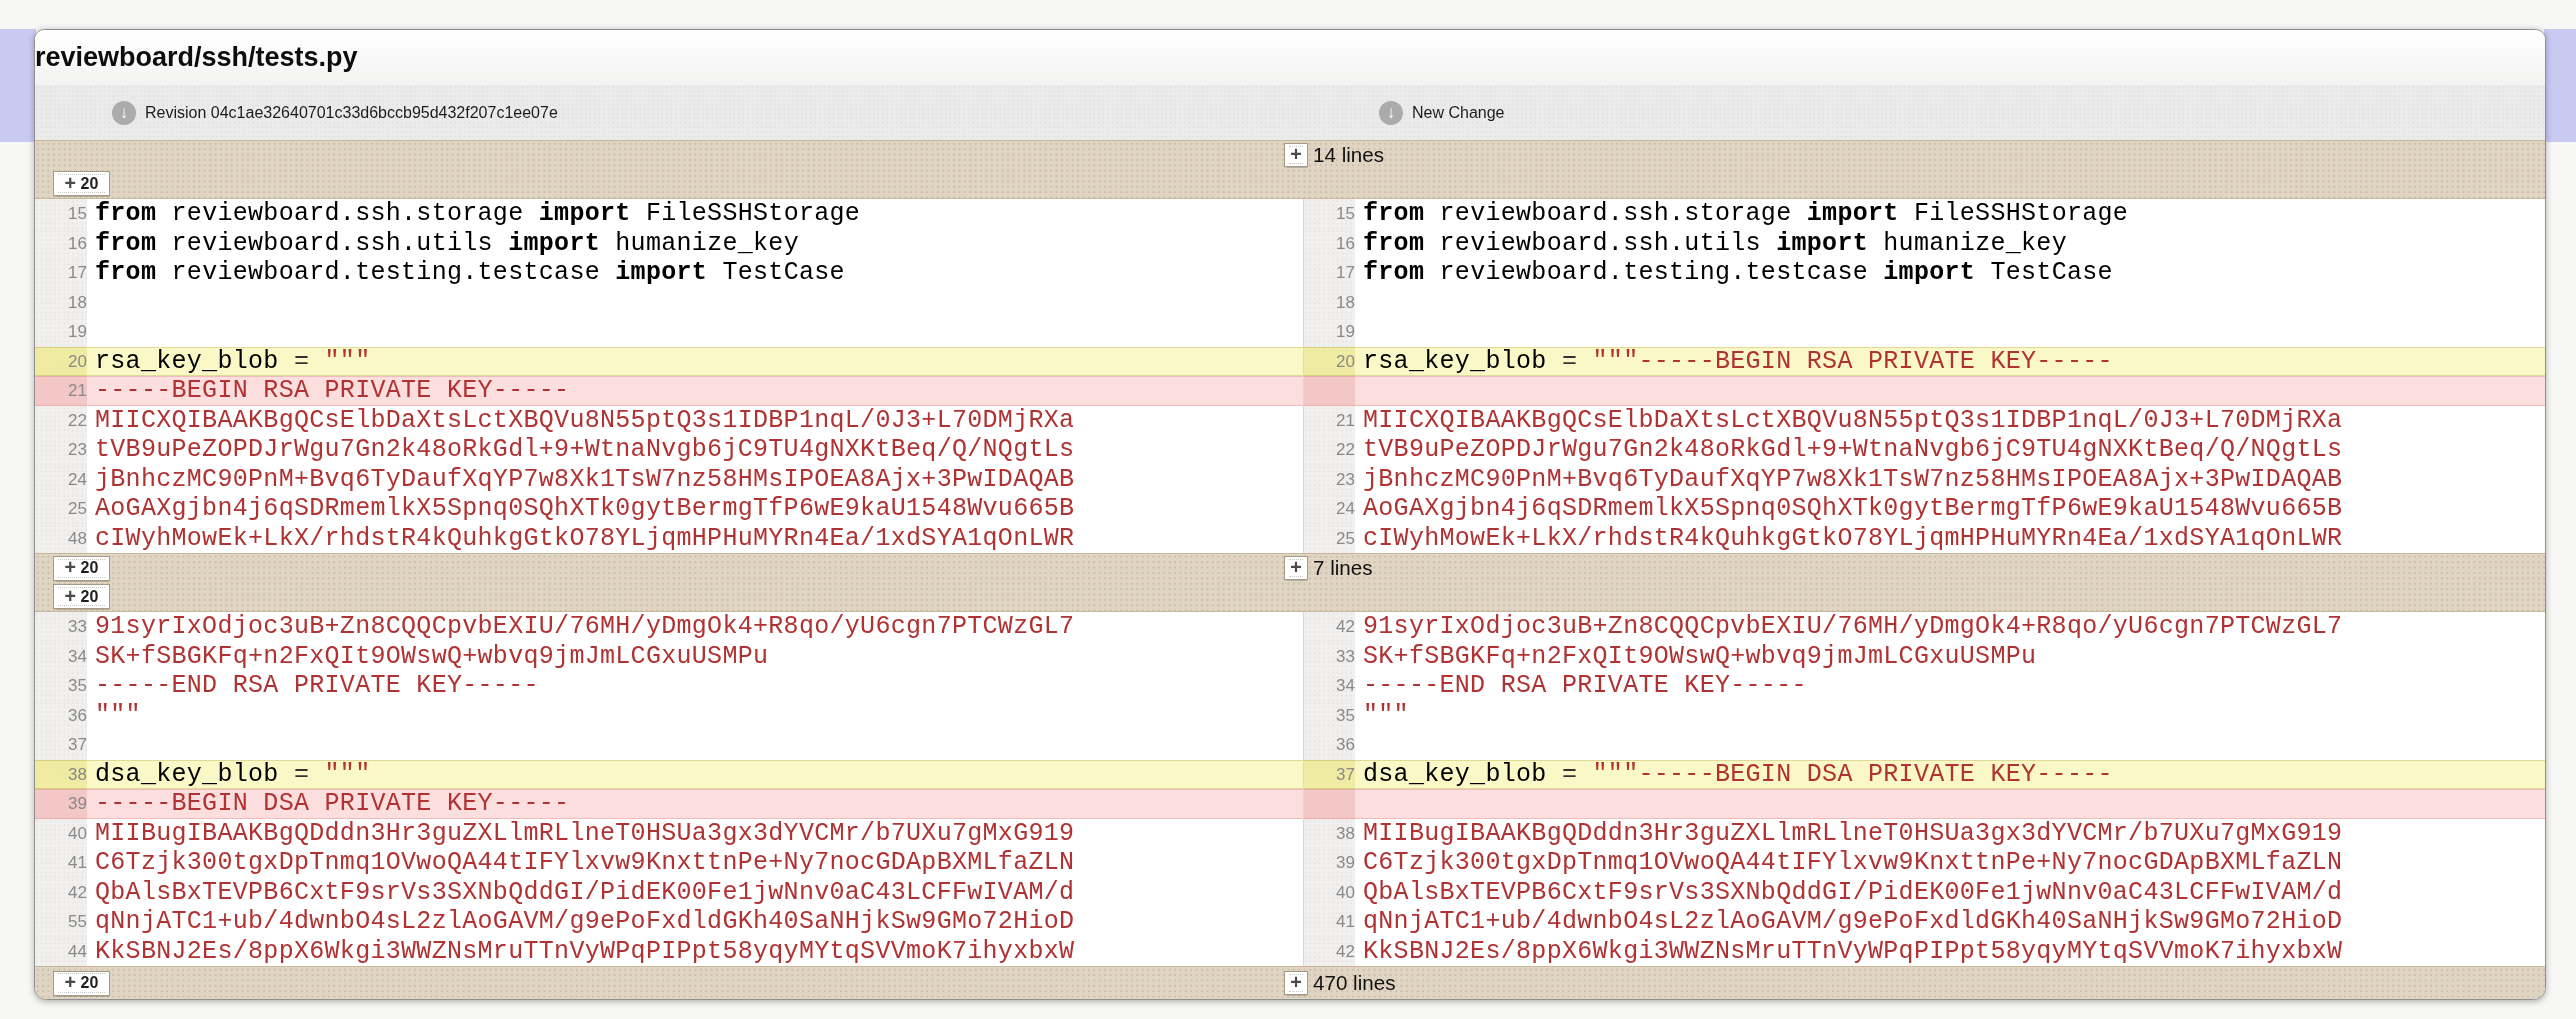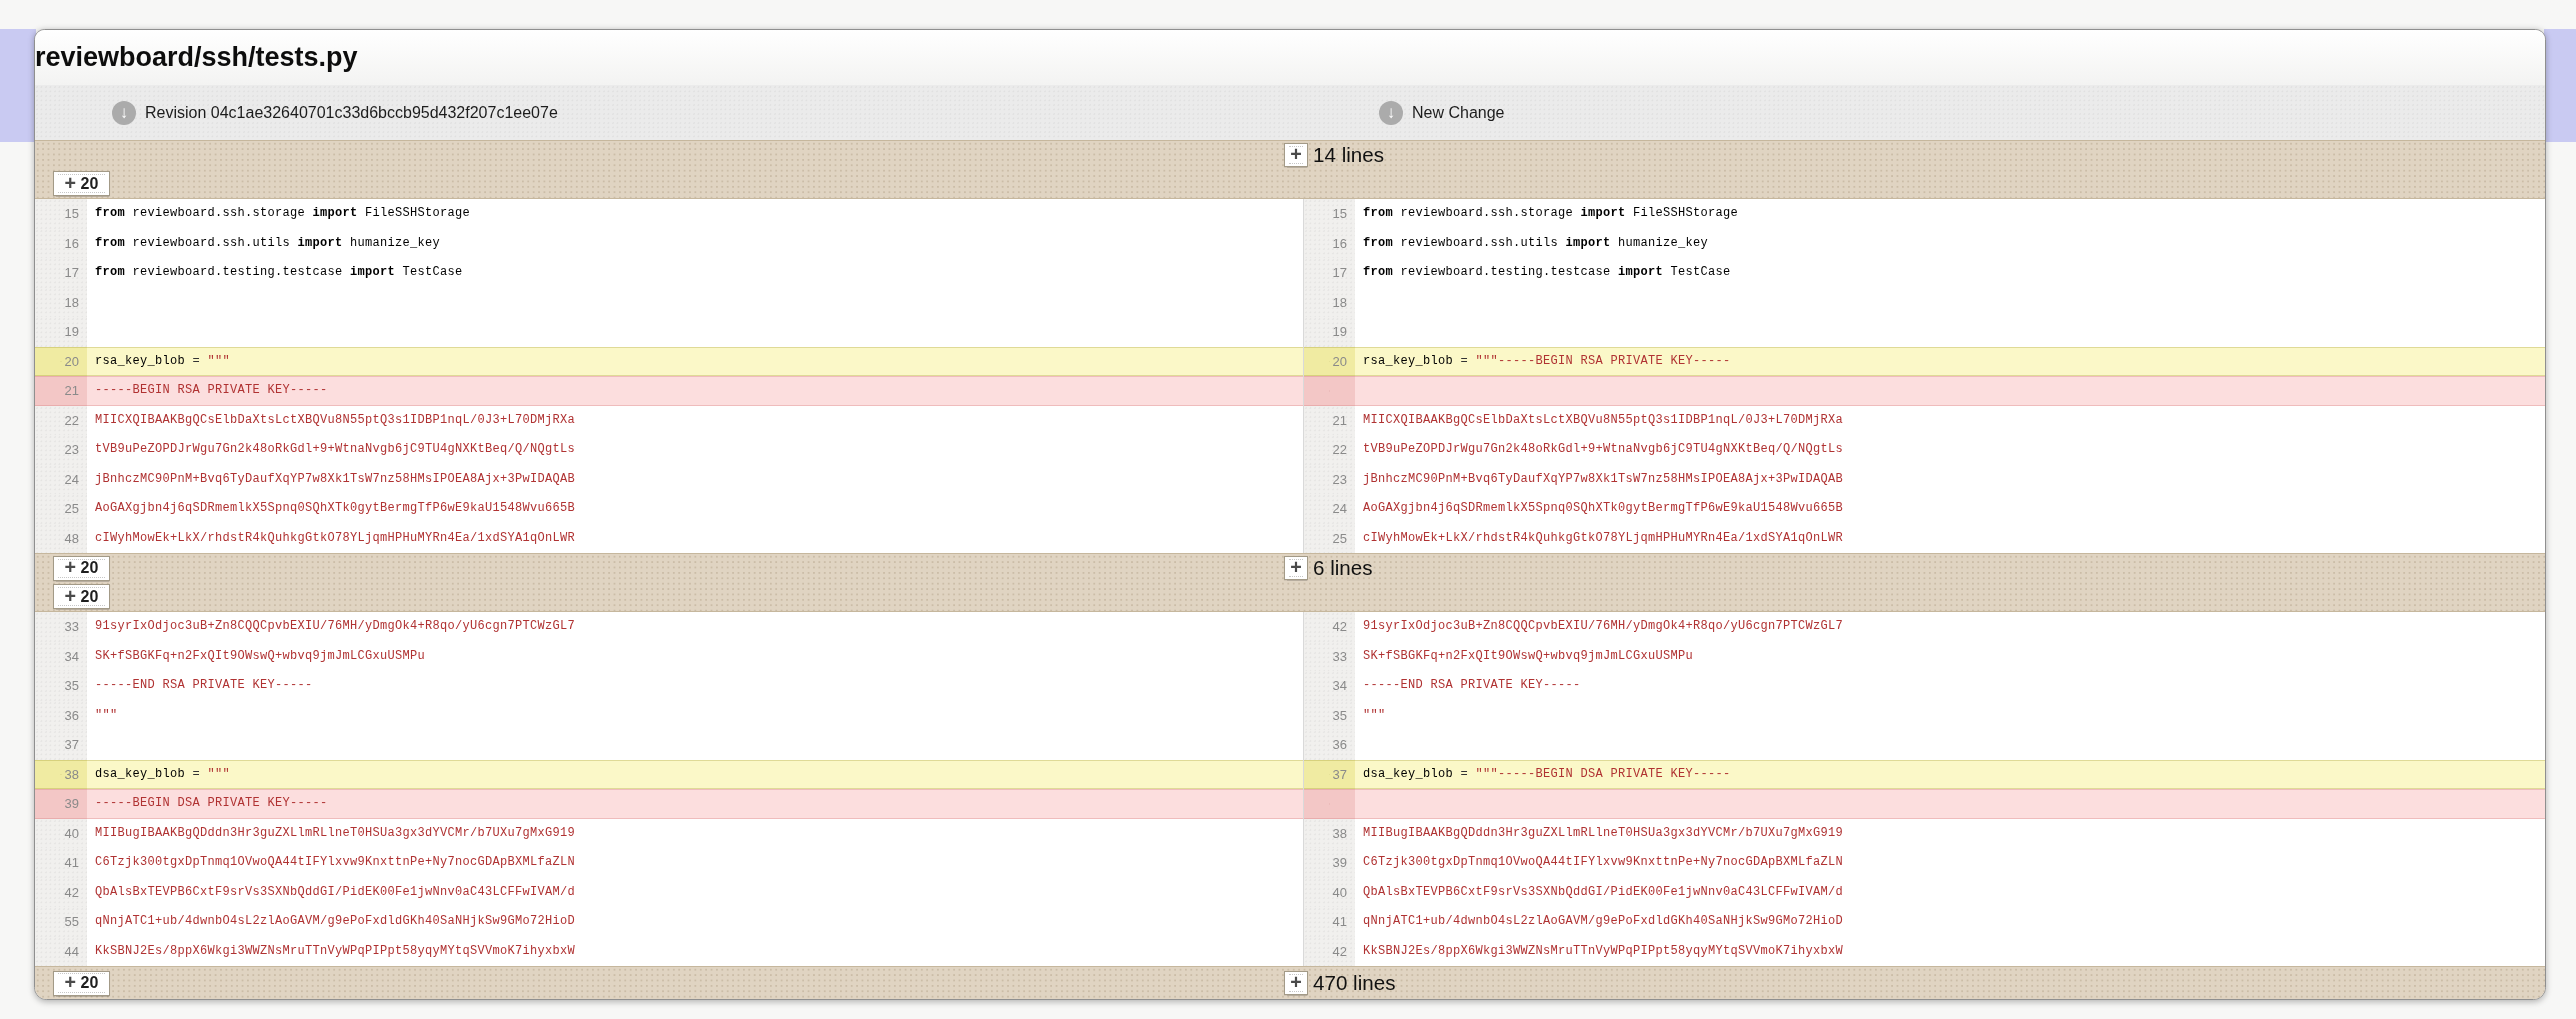--- a/index.html
+++ b/index.html
@@ -46,25 +46,25 @@
   .expand-btn::after,.expand-all::after{content:"";position:absolute;bottom:1.8px;left:3.6px;right:3.6px;
               border-top:1.8px dotted #c7c7c7;}
   .expand-btn .plus,.expand-all .plus{font-weight:900;font-size:19.7px;color:#4a4a4a;line-height:1;}
   .expand-btn .num{font-weight:700;font-size:16px;color:#1e1e1e;}
   .expand-all{position:relative;width:24px;height:24px;background:#fff;border:0.9px solid #a39a87;
               box-shadow:0 0.9px 0.9px rgba(0,0,0,.18);display:inline-flex;align-items:center;
               justify-content:center;cursor:pointer;padding:0;}
 
   
   .line-row{display:grid;grid-template-columns:52px 1216px 52px auto;height:29.5px;}
-  .gut{padding-right:8px;text-align:right;font-size:13px;line-height:29.5px;color:#8a8a8a;
+  .gut{text-align:right;font-size:17px;line-height:29.5px;color:#8a8a8a;
        background:#f1f0ee;background-image:radial-gradient(rgba(0,0,0,.055) 0.9px,transparent 0.9px);
        background-size:4.5px 4.5px;cursor:pointer;}
   .gut.rsep{border-left:0.9px solid #d9d9d9;}
-  .code{padding-left:8px;font-family:"Liberation Mono",monospace;font-size:12px;
+  .code{padding-left:8px;font-family:"Liberation Mono",monospace;font-size:25px;
         letter-spacing:0.3px;line-height:29.5px;white-space:pre;overflow:hidden;color:#000;background:#fff;}
   .gut.rep{background:#f0eba2;background-image:radial-gradient(rgba(120,110,20,.08) 0.9px,transparent 0.9px);}
   .code.rep{background:#fbf8c8;}
   .gut.del{background:#f3c7c6;background-image:radial-gradient(rgba(150,40,40,.07) 0.9px,transparent 0.9px);}
   .code.del{background:#fcdede;}
   .line-row.c-rep > *{box-shadow:inset 0 0.9px 0 rgba(160,150,40,.30),inset 0 -0.9px 0 rgba(160,150,40,.30);}
   .line-row.c-del > *{box-shadow:inset 0 0.9px 0 rgba(215,125,125,.35),inset 0 -0.9px 0 rgba(215,125,125,.35);}
 
   .sg-k{font-weight:700;color:#000;}
   .sg-o{color:#333;}
@@ -185,21 +185,21 @@
         <div class="band mid">
           <div class="band-row">
             <button class="expand-btn">
               <span class="plus">+</span>
               <span class="num">20</span>
             </button>
             <div class="band-label-group">
               <button class="expand-all">
                 <span class="plus">+</span>
               </button>
-              <span class="band-label">6 lines</span>
+              <span class="band-label">7 lines</span>
             </div>
           </div>
           <div class="band-row">
             <button class="expand-btn">
               <span class="plus">+</span>
               <span class="num">20</span>
             </button>
           </div>
         </div>
         <div class="line-row">

